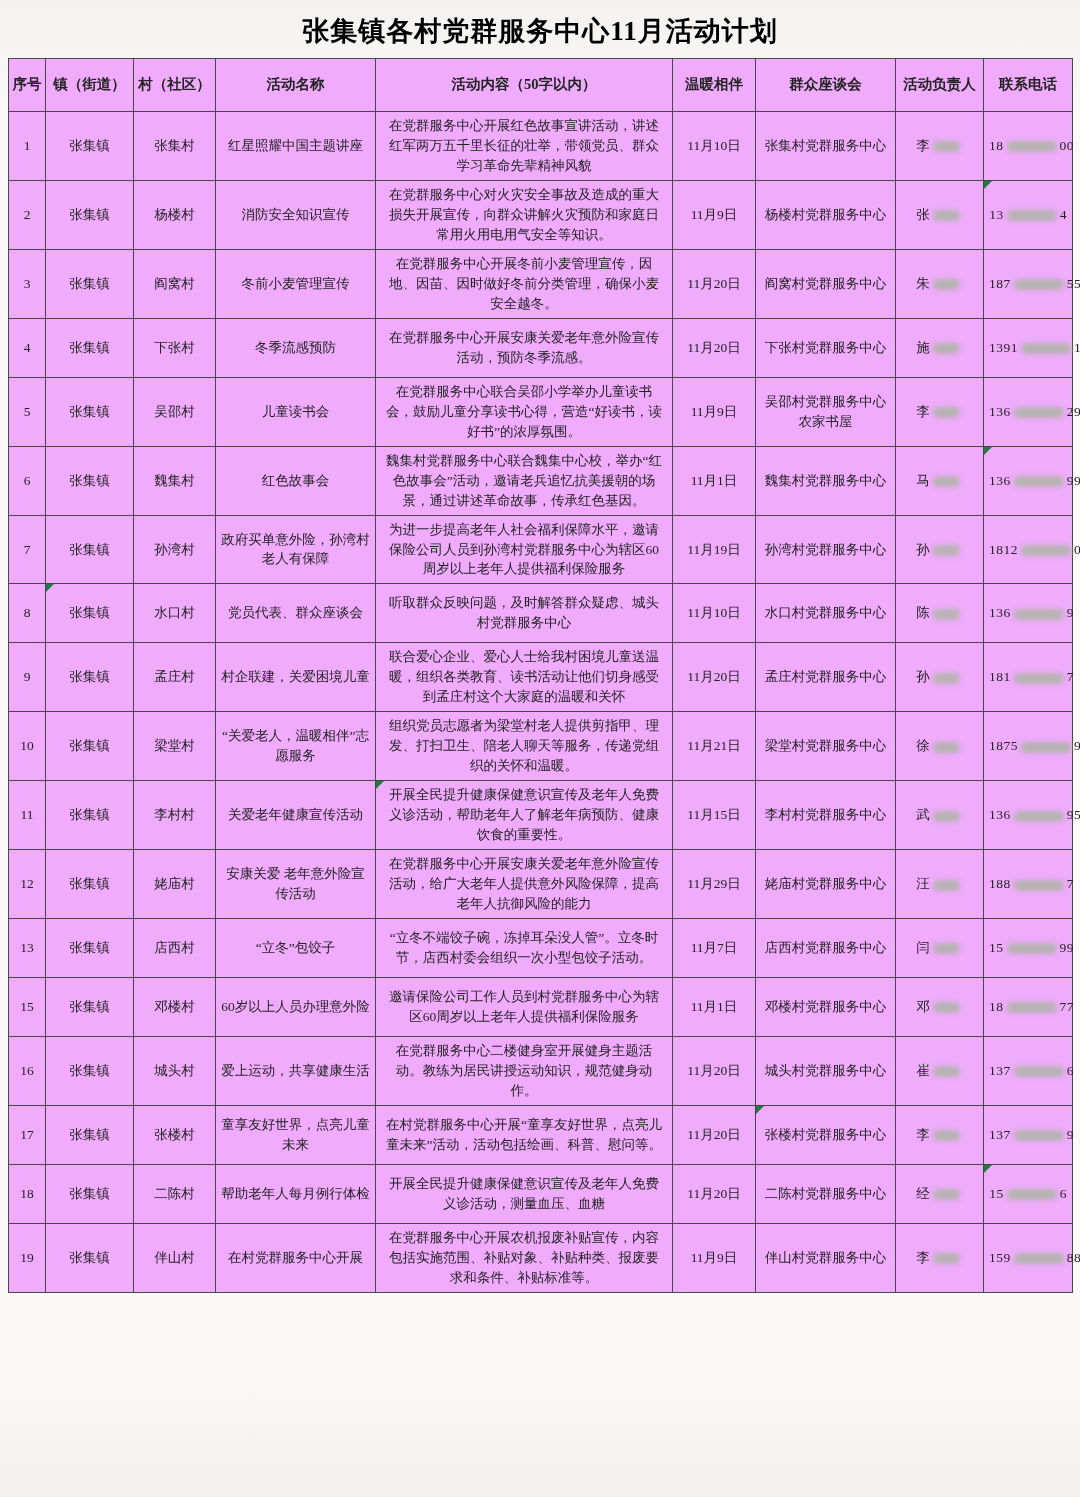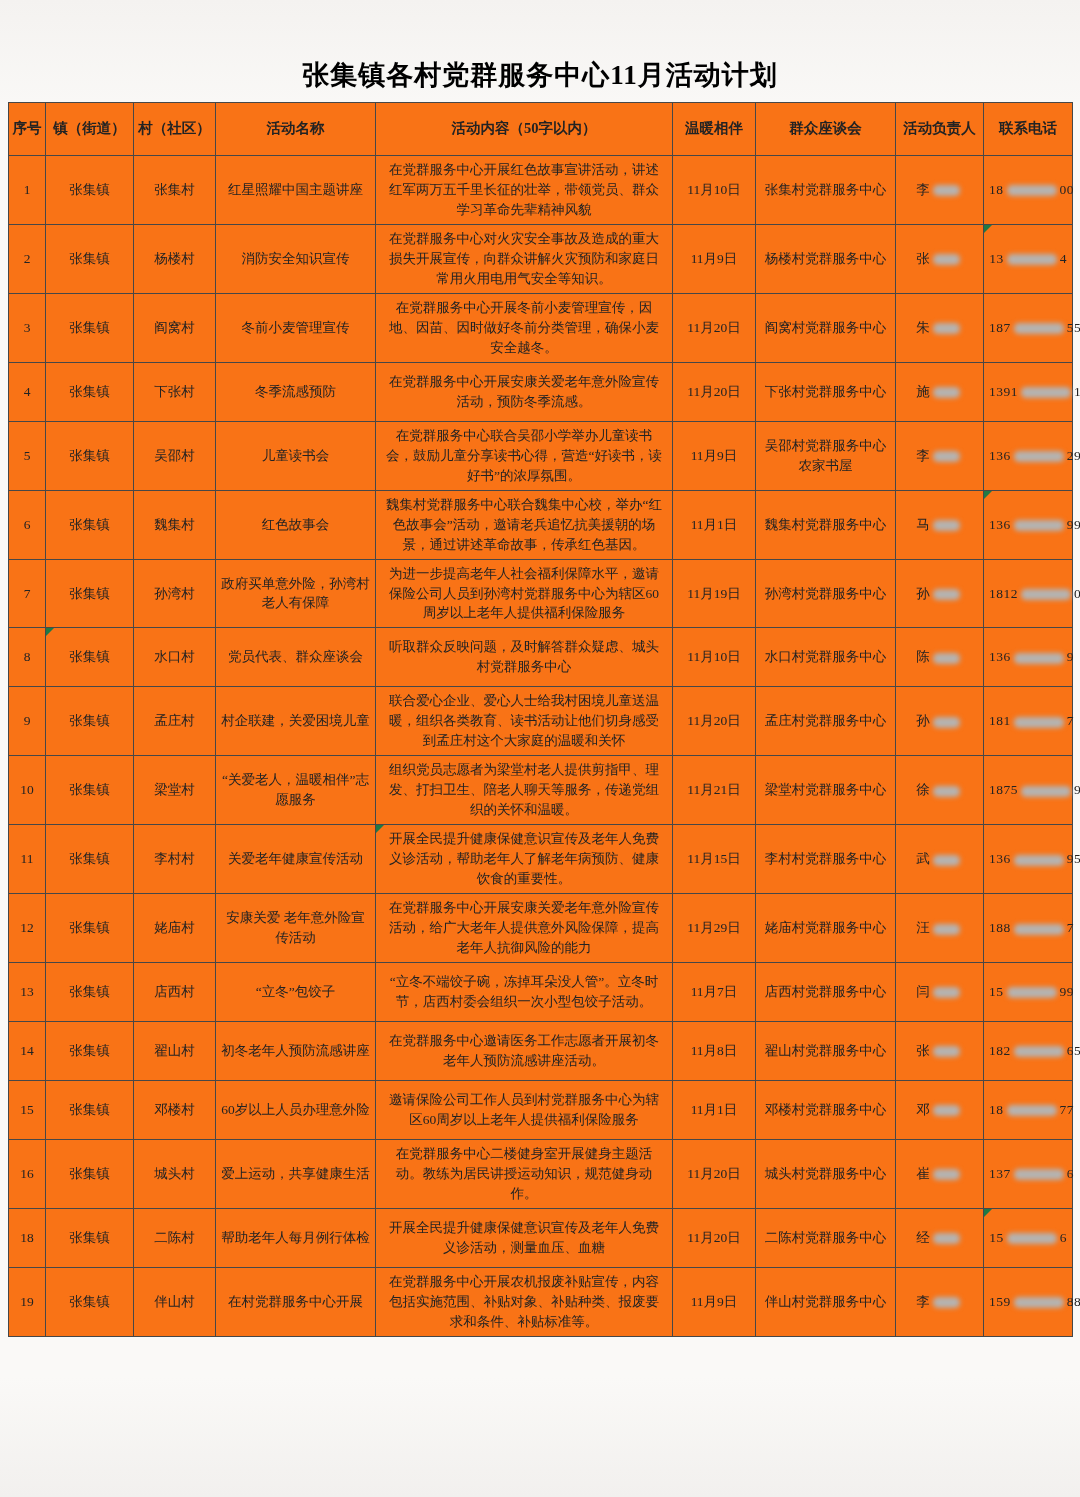--- a/index.html
+++ b/index.html
@@ -4,25 +4,25 @@
 <style>
   html,body{margin:0;padding:0;}
   body{
     width:1080px;height:1497px;overflow:hidden;
     background:linear-gradient(180deg,#f4f2f0 0%,#faf9f7 8%,#faf9f7 92%,#f2f0ee 100%);
     font-family:"Liberation Serif","DejaVu Serif",serif;
     color:#1c1c1c;
   }
   .page-title{
     text-align:center;font-weight:bold;font-size:27px;letter-spacing:1px;
-    padding:13px 0 9px 0;color:#000;margin-top:44px;
+    padding:13px 0 9px 0;color:#000;
   }
   table{
     border-collapse:collapse;table-layout:fixed;width:1064px;margin:0 0 0 8px;
-    background:#f97316;
+    background:#f0abfc;
   }
   th,td{
     border:1px solid #474747;vertical-align:middle;text-align:center;
     padding:3px 5px;font-size:13.5px;line-height:1.48;color:#232323;
     position:relative;word-break:break-all;
   }
   th{font-size:14.5px;font-weight:bold;height:44px;padding:4px 2px;}
   td{height:50px;}
   td.content{text-align:center;padding:4px 7px;}
   td.content.center{text-align:center;}
@@ -206,31 +206,20 @@
         <td>张集镇</td>
         <td>店西村</td>
         <td>“立冬”包饺子</td>
         <td class="content">“立冬不端饺子碗，冻掉耳朵没人管”。立冬时节，店西村委会组织一次小型包饺子活动。</td>
         <td>11月7日</td>
         <td>店西村党群服务中心</td>
         <td>闫<span class="blur name-blur"></span></td>
         <td class="phone-cell">15<span class="blur phone-blur"></span>99</td>
       </tr>
       <tr>
-        <td>14</td>
-        <td>张集镇</td>
-        <td>翟山村</td>
-        <td>初冬老年人预防流感讲座</td>
-        <td class="content">在党群服务中心邀请医务工作志愿者开展初冬老年人预防流感讲座活动。</td>
-        <td>11月8日</td>
-        <td>翟山村党群服务中心</td>
-        <td>张<span class="blur name-blur"></span></td>
-        <td class="phone-cell">182<span class="blur phone-blur"></span>65</td>
-      </tr>
-      <tr>
         <td>15</td>
         <td>张集镇</td>
         <td>邓楼村</td>
         <td>60岁以上人员办理意外险</td>
         <td class="content">邀请保险公司工作人员到村党群服务中心为辖区60周岁以上老年人提供福利保险服务</td>
         <td>11月1日</td>
         <td>邓楼村党群服务中心</td>
         <td>邓<span class="blur name-blur"></span></td>
         <td class="phone-cell">18<span class="blur phone-blur"></span>77</td>
       </tr>
@@ -239,20 +228,31 @@
         <td>张集镇</td>
         <td>城头村</td>
         <td>爱上运动，共享健康生活</td>
         <td class="content">在党群服务中心二楼健身室开展健身主题活动。教练为居民讲授运动知识，规范健身动作。</td>
         <td>11月20日</td>
         <td>城头村党群服务中心</td>
         <td>崔<span class="blur name-blur"></span></td>
         <td class="phone-cell">137<span class="blur phone-blur"></span>6</td>
       </tr>
       <tr>
+        <td>17</td>
+        <td>张集镇</td>
+        <td>张楼村</td>
+        <td>童享友好世界，点亮儿童未来</td>
+        <td class="content">在村党群服务中心开展“童享友好世界，点亮儿童未来”活动，活动包括绘画、科普、慰问等。</td>
+        <td>11月20日</td>
+        <td><span class="flag"></span>张楼村党群服务中心</td>
+        <td>李<span class="blur name-blur"></span></td>
+        <td class="phone-cell">137<span class="blur phone-blur"></span>9</td>
+      </tr>
+      <tr>
         <td>18</td>
         <td>张集镇</td>
         <td>二陈村</td>
         <td>帮助老年人每月例行体检</td>
         <td class="content">开展全民提升健康保健意识宣传及老年人免费义诊活动，测量血压、血糖</td>
         <td>11月20日</td>
         <td>二陈村党群服务中心</td>
         <td>经<span class="blur name-blur"></span></td>
         <td class="phone-cell"><span class="flag"></span>15<span class="blur phone-blur"></span>6</td>
       </tr>

